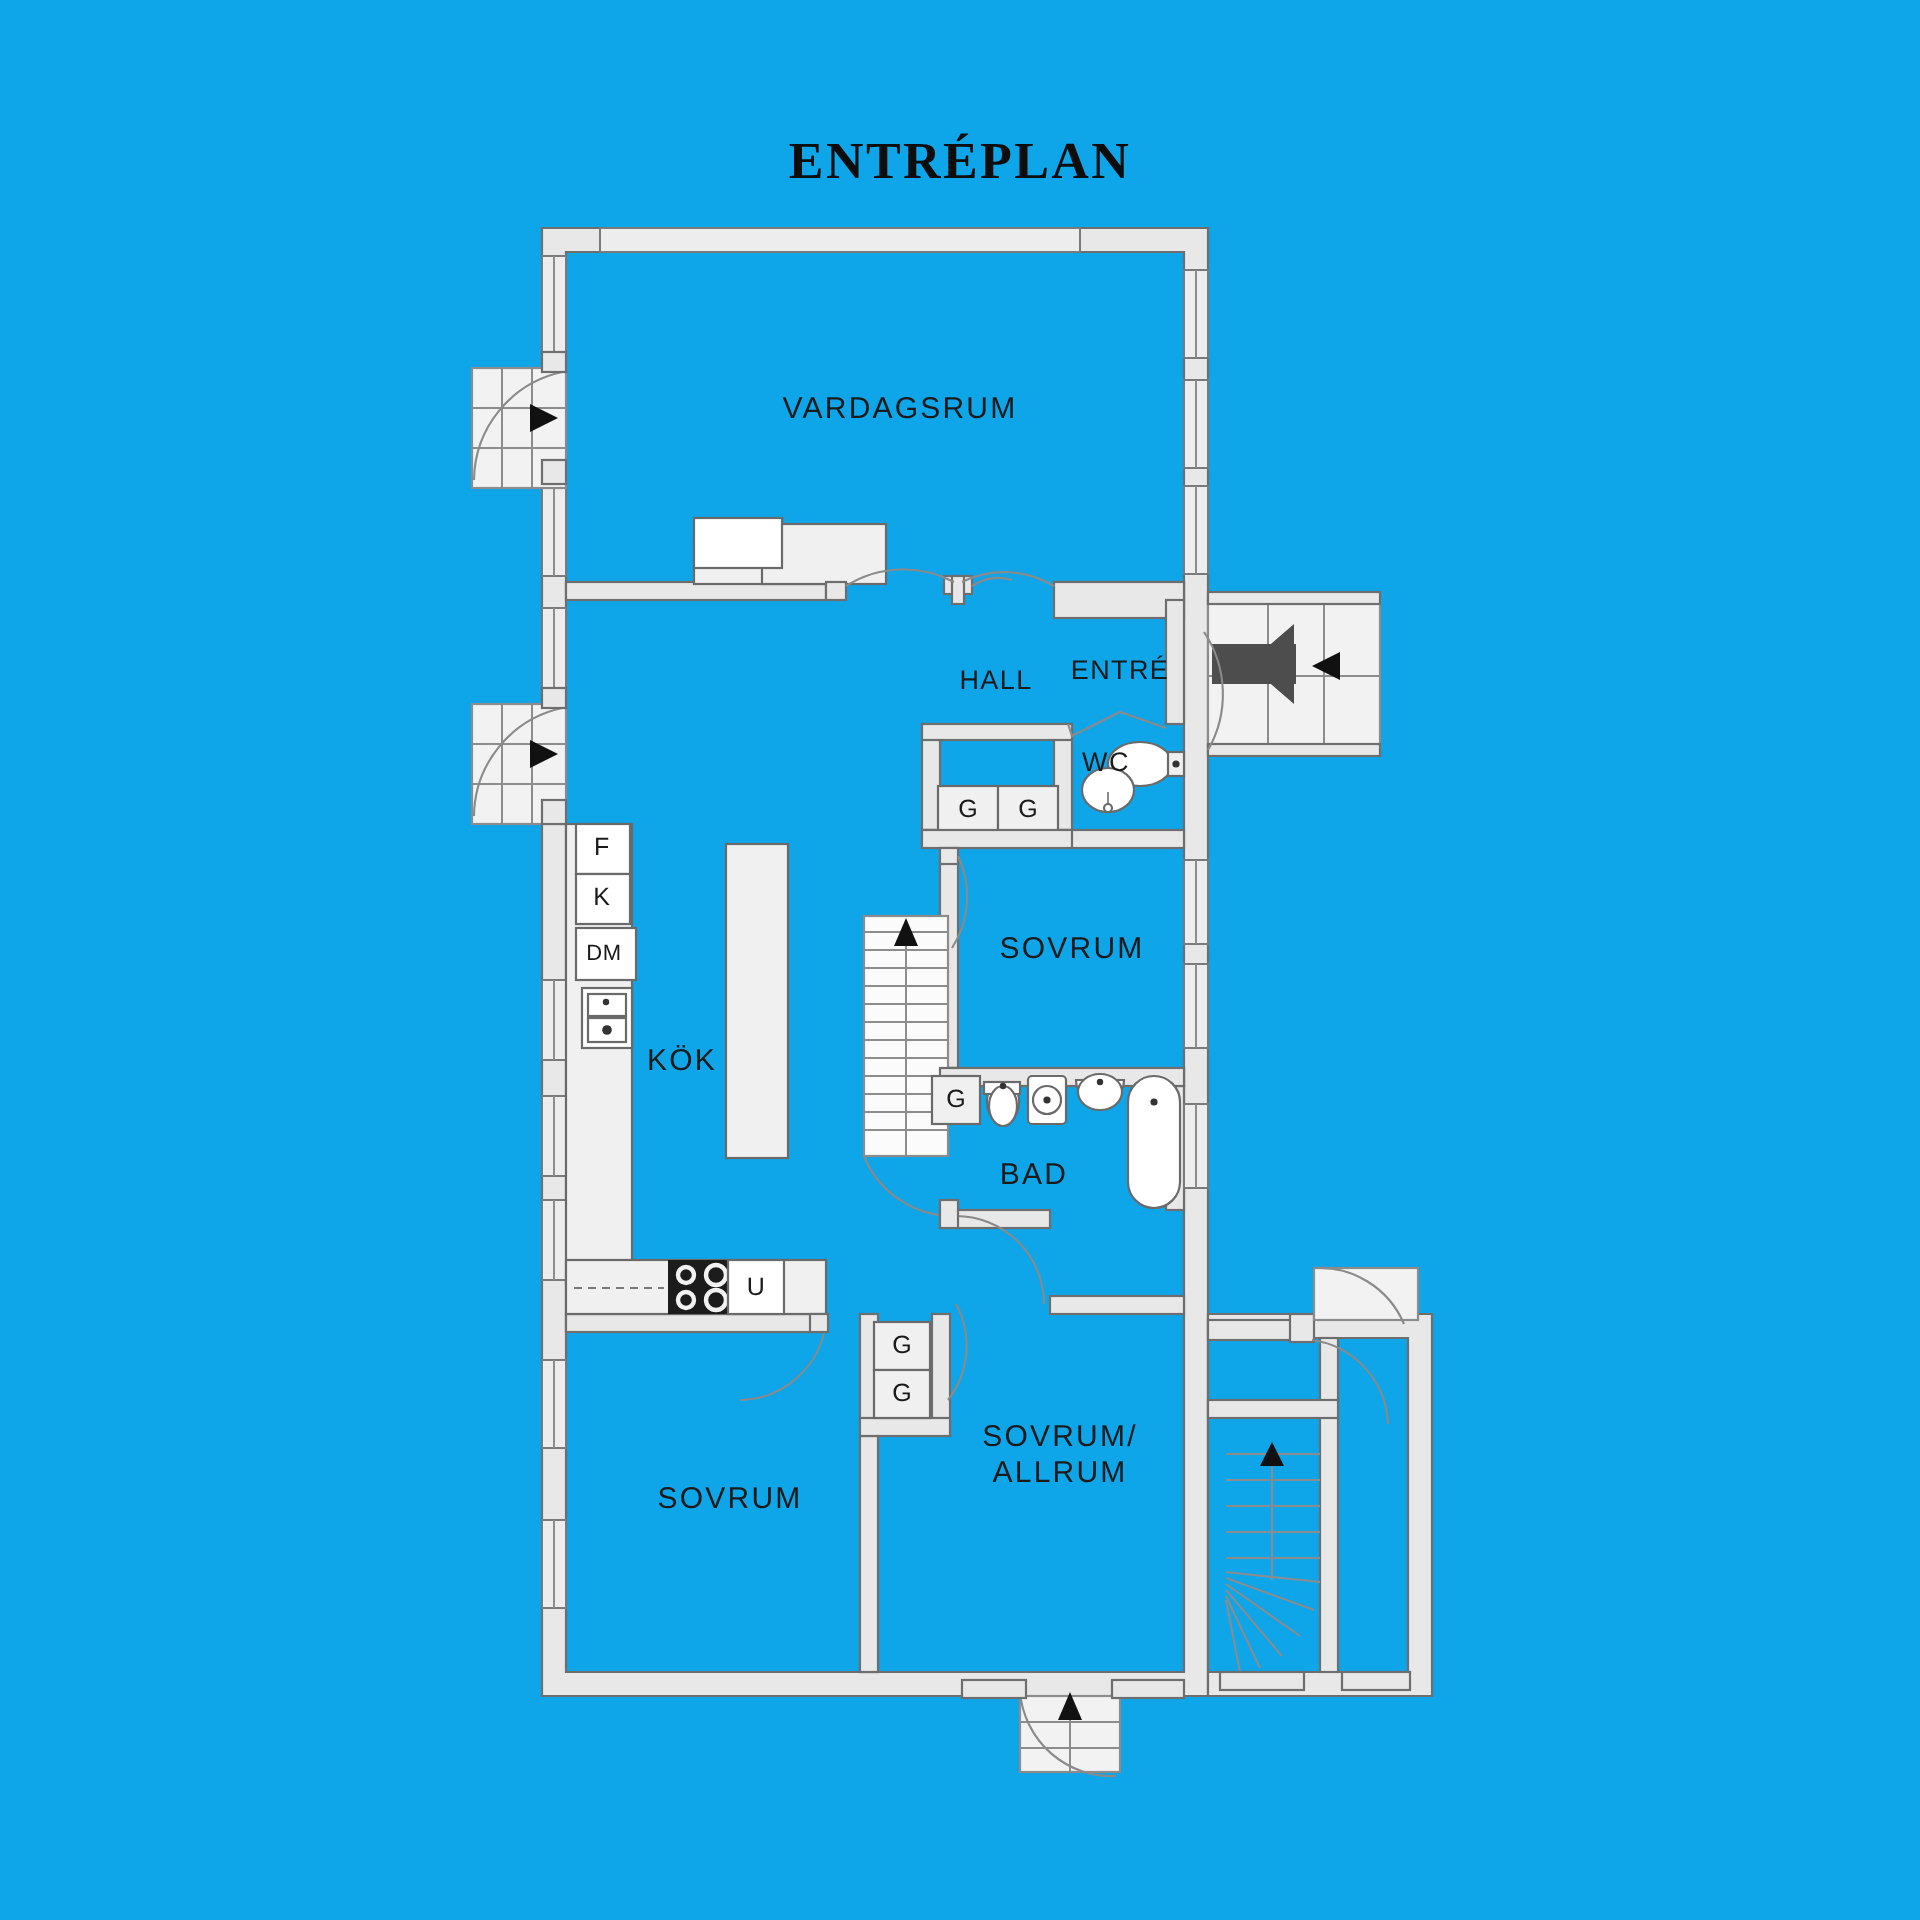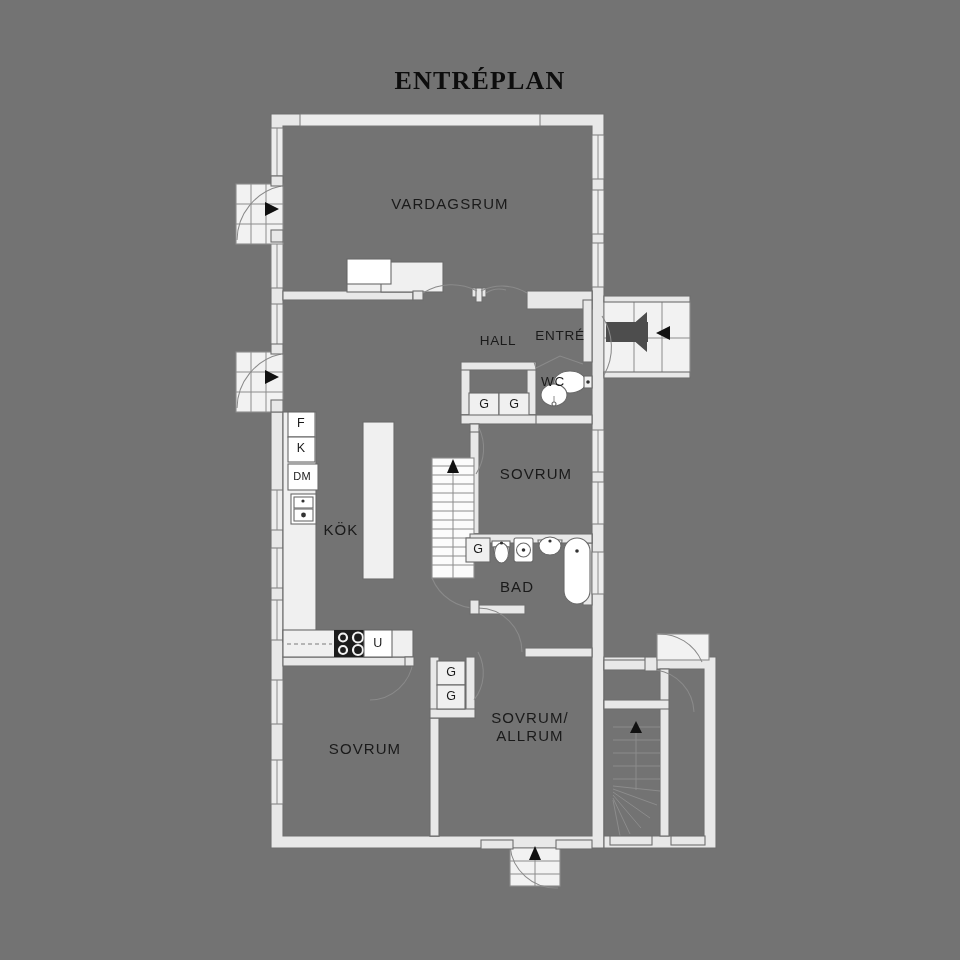--- a/index.html
+++ b/index.html
@@ -10,21 +10,21 @@
   body {
     width: 960px;
     height: 960px;
     overflow: hidden;
     font-family: "Liberation Sans", sans-serif;
   }
   #page {
     position: relative;
     width: 960px;
     height: 960px;
-    background: #737373;
+    background: #0ea5e9;
   }
   #plan-title {
     position: absolute;
     left: 0;
     top: 66px;
     width: 960px;
     text-align: center;
     font-family: "Liberation Serif", serif;
     font-weight: bold;
     font-size: 26px;

